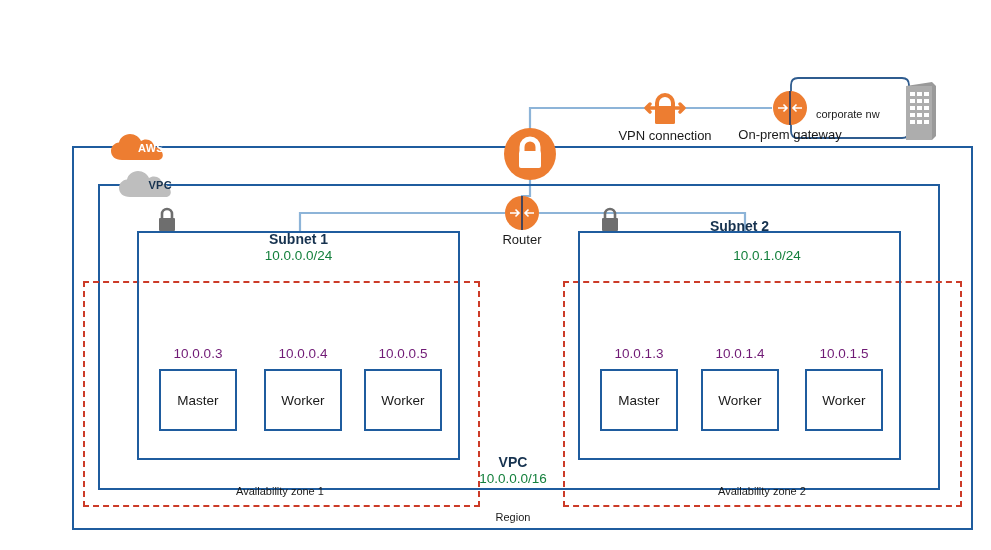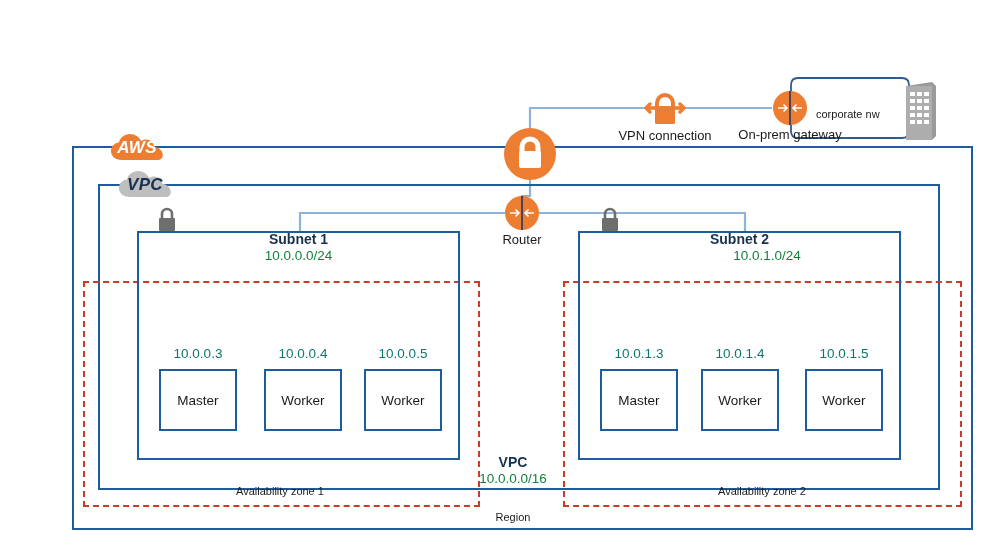--- a/index.html
+++ b/index.html
@@ -51,21 +51,21 @@
     background: #ffffff;
     display: flex;
     align-items: center;
     justify-content: center;
     font-size: 13.5px;
     color: #1a1a1a;
   }
   .node-ip {
     position: absolute;
     font-size: 13.5px;
-    color: #0f766e;
+    color: #701a75;
     text-align: center;
     white-space: nowrap;
   }
 
   
   .label {
     position: absolute;
     white-space: nowrap;
     color: #1a1a1a;
     font-size: 11px;
@@ -85,27 +85,26 @@
     text-align: center;
   }
 
   
   .cloud {
     position: absolute;
   }
   .cloud-text {
     position: absolute;
     font-weight: bold;
-    font-size: 17px;
+    font-size: 11px;
     letter-spacing: 0.3px;
-    text-align: center;
+    text-align: right;
     width: 100%;
     top: 50%;
     transform: translateY(-50%);
-    font-style: italic;
   }
   .cloud-aws .cloud-text { color: #ffffff; }
   .cloud-vpc .cloud-text { color: #16324F; }
 
   
   .icon {
     position: absolute;
   }
   .icon-caption {
     position: absolute;
@@ -157,21 +156,21 @@
   <div class="node-ip" style="left:159px; top:346px; width:78px;">10.0.0.3</div>
   <div class="node-ip" style="left:264px; top:346px; width:78px;">10.0.0.4</div>
   <div class="node-ip" style="left:364px; top:346px; width:78px;">10.0.0.5</div>
 
   <div class="node" style="left:159px; top:369px; width:78px; height:62px;">Master</div>
   <div class="node" style="left:264px; top:369px; width:78px; height:62px;">Worker</div>
   <div class="node" style="left:364px; top:369px; width:78px; height:62px;">Worker</div>
 
   <div class="box subnet-box" style="left:578px; top:231px; width:323px; height:229px;"></div>
 
-  <div class="label label-title" style="left:578px; top:231px; width:323px;">Subnet 2</div>
+  <div class="label label-title" style="left:578px; top:218px; width:323px;">Subnet 2</div>
   <div class="label label-sub" style="left:578px; top:248px; width:378px;">10.0.1.0/24</div>
 
   <div class="icon" style="left:598px; top:206px;">
     <svg width="24" height="28" viewBox="0 0 24 28" xmlns="http://www.w3.org/2000/svg">
       <path d="M7 12 V8 a5 5 0 0 1 10 0 v4" fill="none" stroke="#6E6E6E" stroke-width="2.6"></path>
       <rect x="4" y="12" width="16" height="13" rx="1" fill="#6E6E6E"></rect>
     </svg>
   </div>
 
   <div class="node-ip" style="left:600px; top:346px; width:78px;">10.0.1.3</div>

